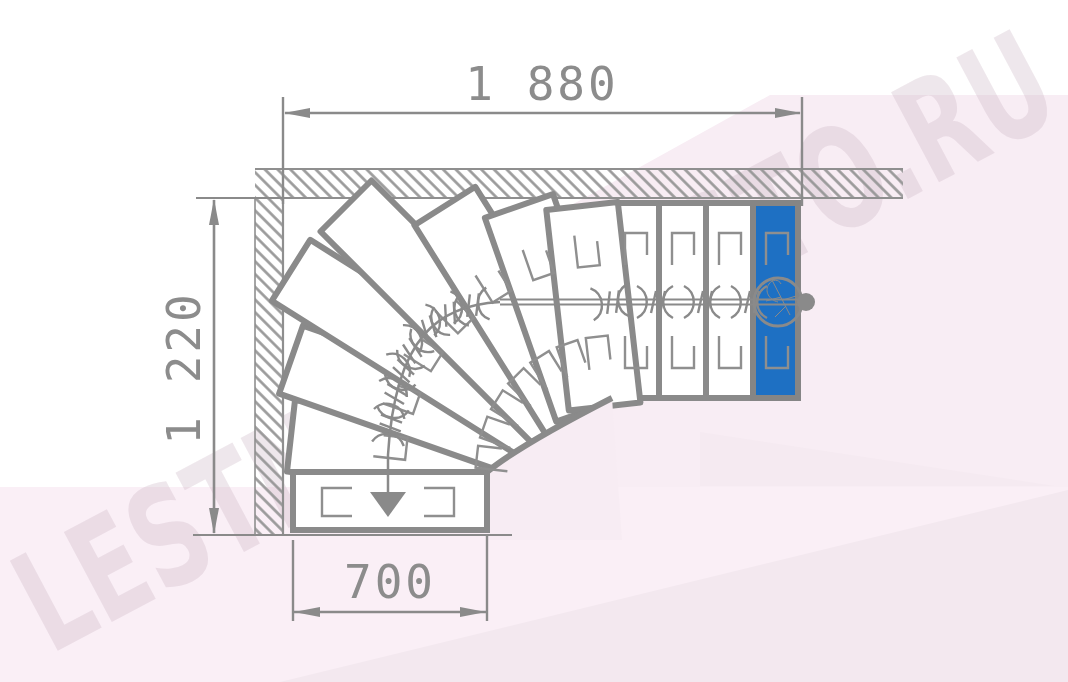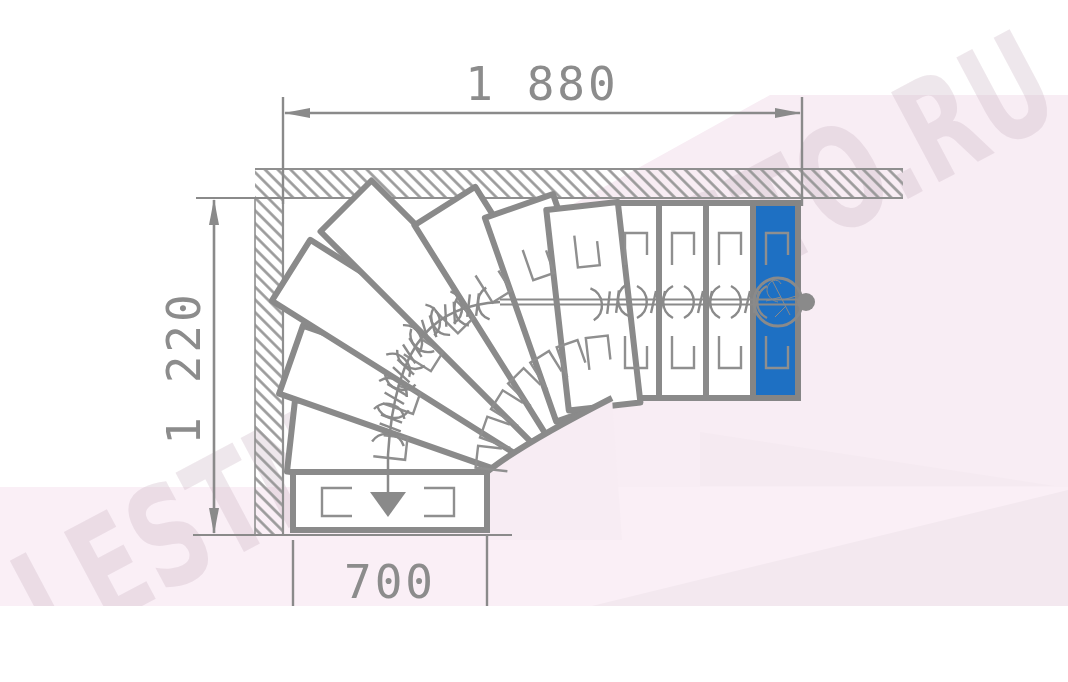--- a/index.html
+++ b/index.html
@@ -1,16 +1,16 @@
 <!DOCTYPE html>
 <html><head>
 <meta charset="utf-8">
 <style>
   html,body{margin:0;padding:0;background:#fff;}
-  #stage{position:relative;width:1068px;height:606px;overflow:hidden;
+  #stage{position:relative;width:1068px;height:682px;overflow:hidden;
          font-family:"DejaVu Sans Mono","Liberation Mono",monospace;}
   svg{display:block}
   text.dim{font-family:"DejaVu Sans Mono","Liberation Mono",monospace;
            font-size:46px;letter-spacing:3px;}
   text.wm{font-family:"DejaVu Sans","Liberation Sans",sans-serif;font-weight:bold;}
 </style>
 </head>
 <body>
 
 <div id="stage">

